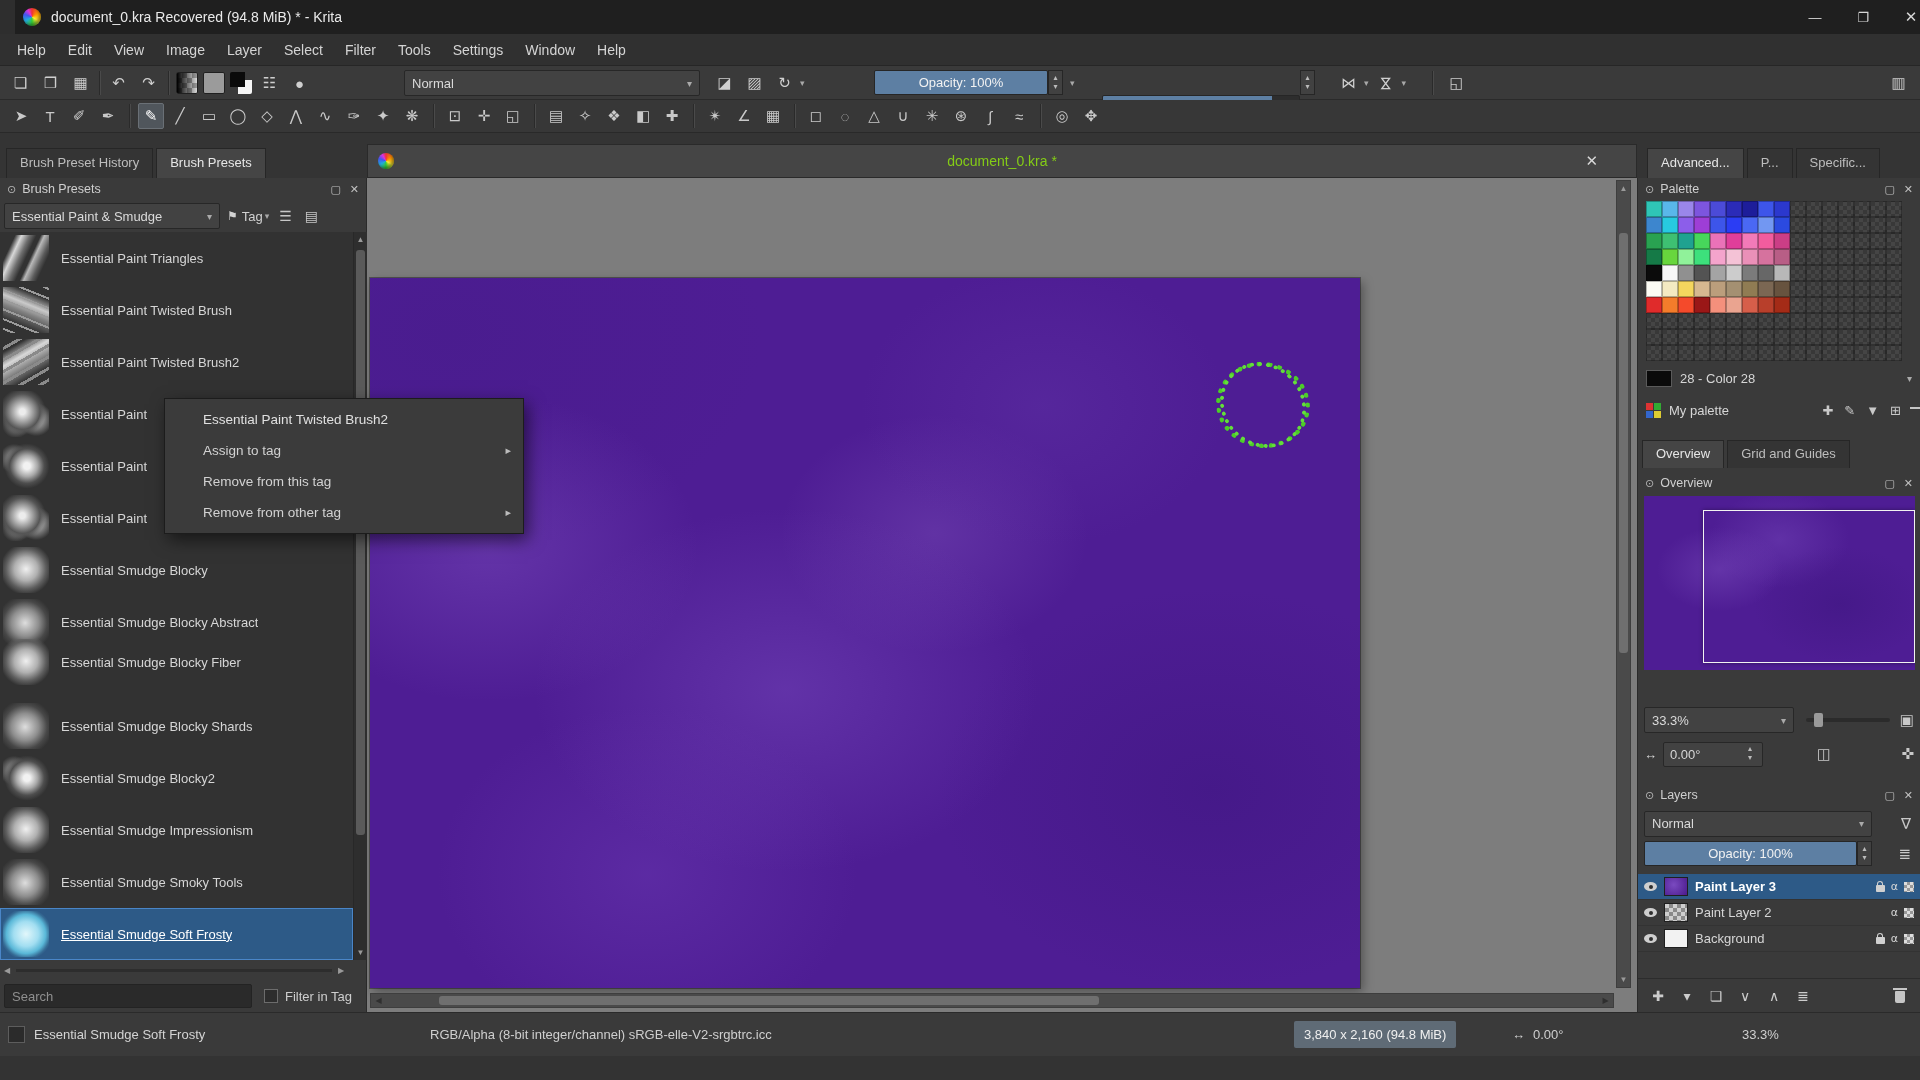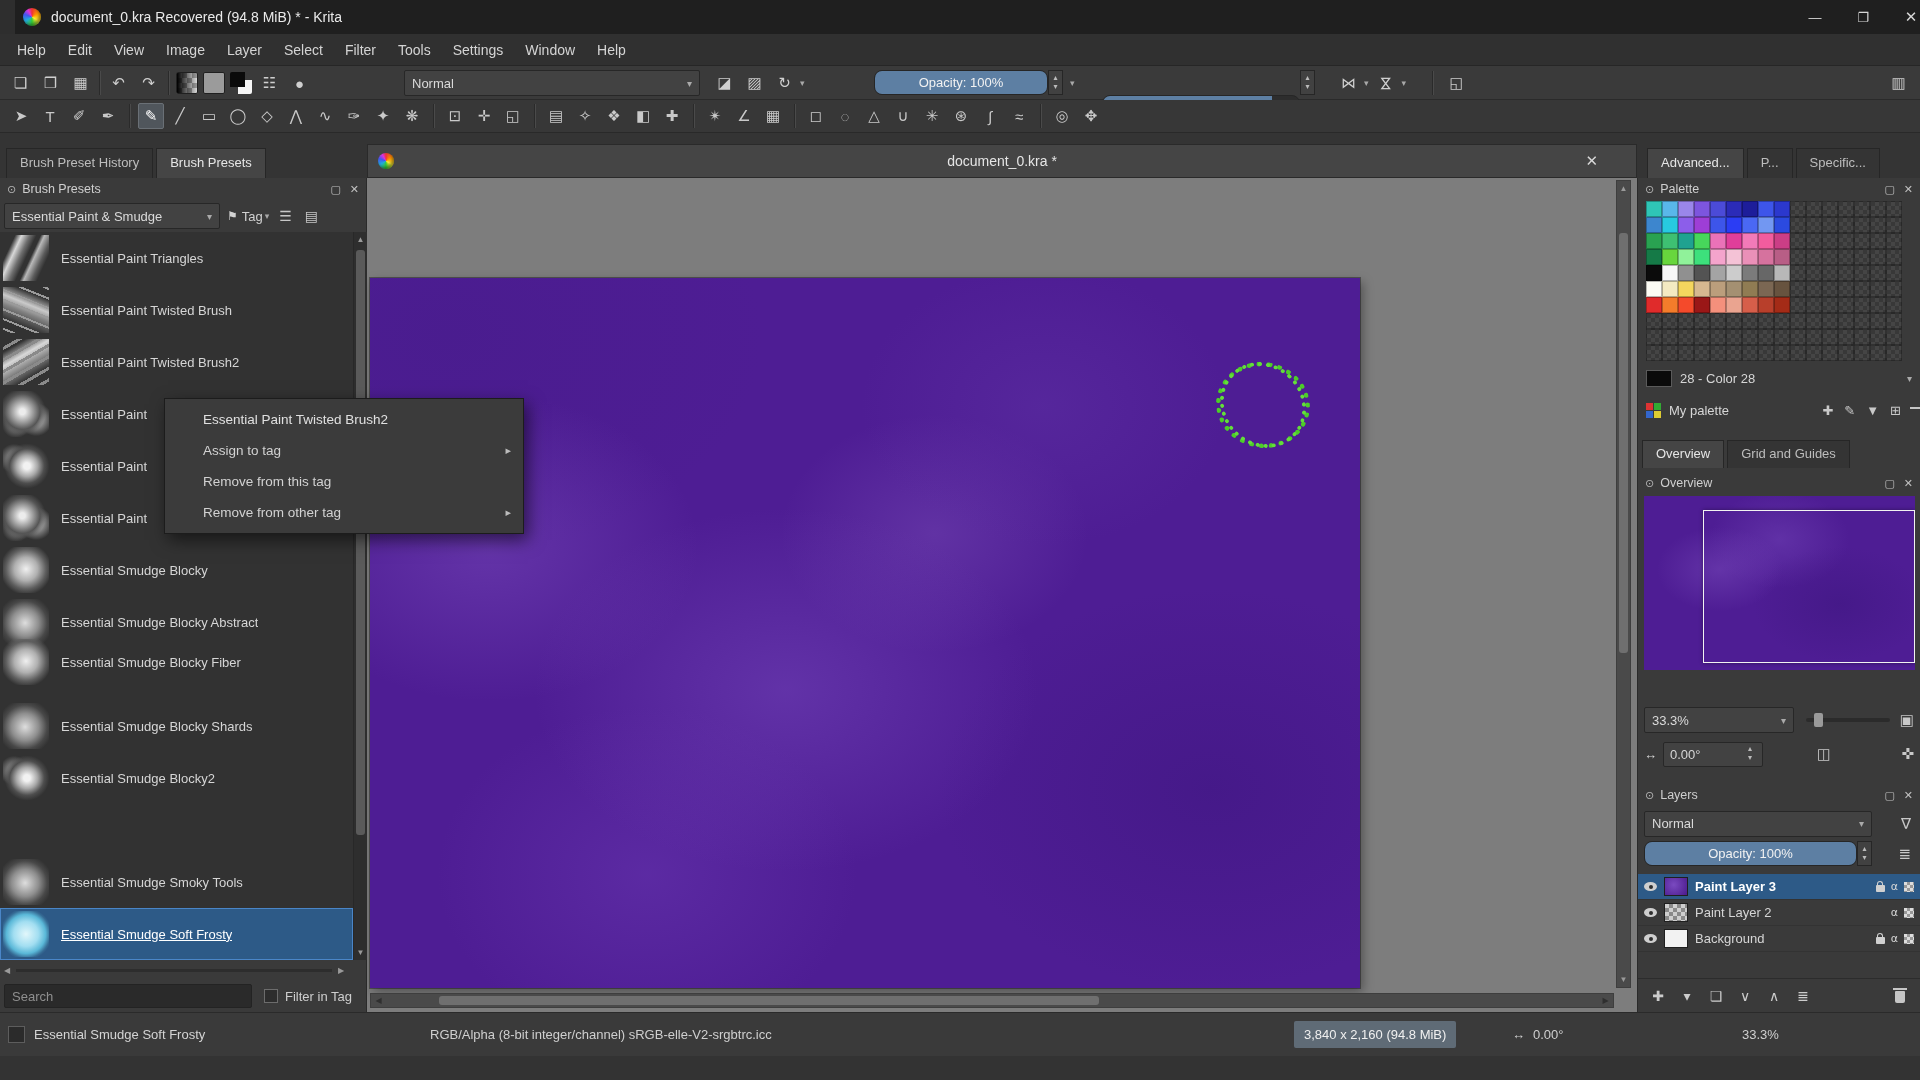--- a/index.html
+++ b/index.html
@@ -41,21 +41,21 @@
     background-position:0 0,0 0,5px 5px; background-size:100% 100%,10px 10px,10px 10px; background-color:#d8d8d8; }
   .chip-pattern { background:#9b9b9b; }
   .chip-fgbg { border:none; background:
       linear-gradient(#0a0a0a,#0a0a0a) 0 0/15px 15px no-repeat,
       linear-gradient(#f5f5f5,#f5f5f5) 8px 8px/15px 15px no-repeat; }
   .dropdown { background:#424242; border:1px solid #272727; border-radius:2px; height:26px;
     display:flex; align-items:center; padding:0 7px; font-size:13px; color:#dadada; }
   .dd-val { white-space:nowrap; overflow:hidden; }
   .dd-arrow { margin-left:auto; font-size:10px; color:#aaa; padding-left:6px; }
   .slider { position:relative; height:25px; background:#2d2d2d; border:1px solid #262626;
-    border-radius:8px; overflow:hidden; }
+    border-radius:2px; overflow:hidden; }
   .slider .fill { position:absolute; left:0; top:0; bottom:0; background:#5d7fa3; }
   .slider .slabel { position:absolute; inset:0; display:flex; align-items:center; justify-content:center;
     gap:4px; font-size:13px; color:#f2f2f2; }
   .spin { width:15px; height:25px; background:#414141; border:1px solid #262626; display:flex;
     flex-direction:column; align-items:center; justify-content:center; line-height:8px; }
   .spin span { font-size:8px; color:#bbb; height:9px; }
 
   #toolbar2 { position:absolute; left:0; top:100px; width:1920px; height:33px; background:#373737;
     border-bottom:1px solid #292929; display:flex; align-items:center; padding-left:8px; }
   #toolbox { display:flex; align-items:center; gap:3px; }
@@ -66,21 +66,21 @@
 
   
   #tabstrip { position:absolute; left:0; top:133px; width:1920px; height:45px; background:#343434; }
   .dock-tab { height:30px; line-height:28px; padding:0 13px; background:#343434; color:#bdbdbd;
     border:1px solid #262626; border-bottom:none; font-size:13px; margin-right:3px; }
   .dock-tab.active { background:#454545; color:#e6e6e6; }
   #left-tabs { position:absolute; left:6px; bottom:0; display:flex; }
   #right-tabs { position:absolute; left:1647px; bottom:0; display:flex; }
   #docbar { position:absolute; left:367px; bottom:0; width:1270px; height:34px; background:#454545;
     border:1px solid #2a2a2a; display:flex; align-items:center; padding:0 10px; }
-  #doc-title { position:absolute; left:0; right:0; text-align:center; font-size:14px; color:#e5e5e5; }
+  #doc-title { position:absolute; left:0; right:0; text-align:center; font-size:14px; color:#84cc16; }
   #doc-close { margin-left:auto; font-size:15px; color:#d8d8d8; z-index:1; padding-right:28px; }
 
   
   #main { position:absolute; left:0; top:178px; width:1920px; height:834px; }
 
   
   #left-docker { position:absolute; left:0; top:0; width:367px; height:834px; background:#3a3a3a;
     border-right:1px solid #2a2a2a; }
   .docker-header { position:absolute; left:0; right:0; height:22px; display:flex; align-items:center;
     gap:6px; padding:0 7px; font-size:12.5px; color:#cfcfcf; }
@@ -483,20 +483,24 @@
           <div class="blabel">Essential Smudge Blocky Fiber</div>
         </div>
         <div class="brush-row" style="top: 468px;">
           <div class="bthumb th-soft2"></div>
           <div class="blabel">Essential Smudge Blocky Shards</div>
         </div>
         <div class="brush-row" style="top: 520px;">
           <div class="bthumb th-splat2"></div>
           <div class="blabel">Essential Smudge Blocky2</div>
         </div>
+        <div class="brush-row" style="top: 572px;">
+          <div class="bthumb th-soft"></div>
+          <div class="blabel">Essential Smudge Impressionism</div>
+        </div>
         <div class="brush-row" style="top: 624px;">
           <div class="bthumb th-soft2"></div>
           <div class="blabel">Essential Smudge Smoky Tools</div>
         </div>
         <div class="brush-row sel" style="top: 676px;">
           <div class="bthumb th-cyan"></div>
           <div class="blabel">Essential Smudge Soft Frosty</div>
         </div>
       </div>
     <div class="scrollbar-v abs" id="bp-vscroll">

